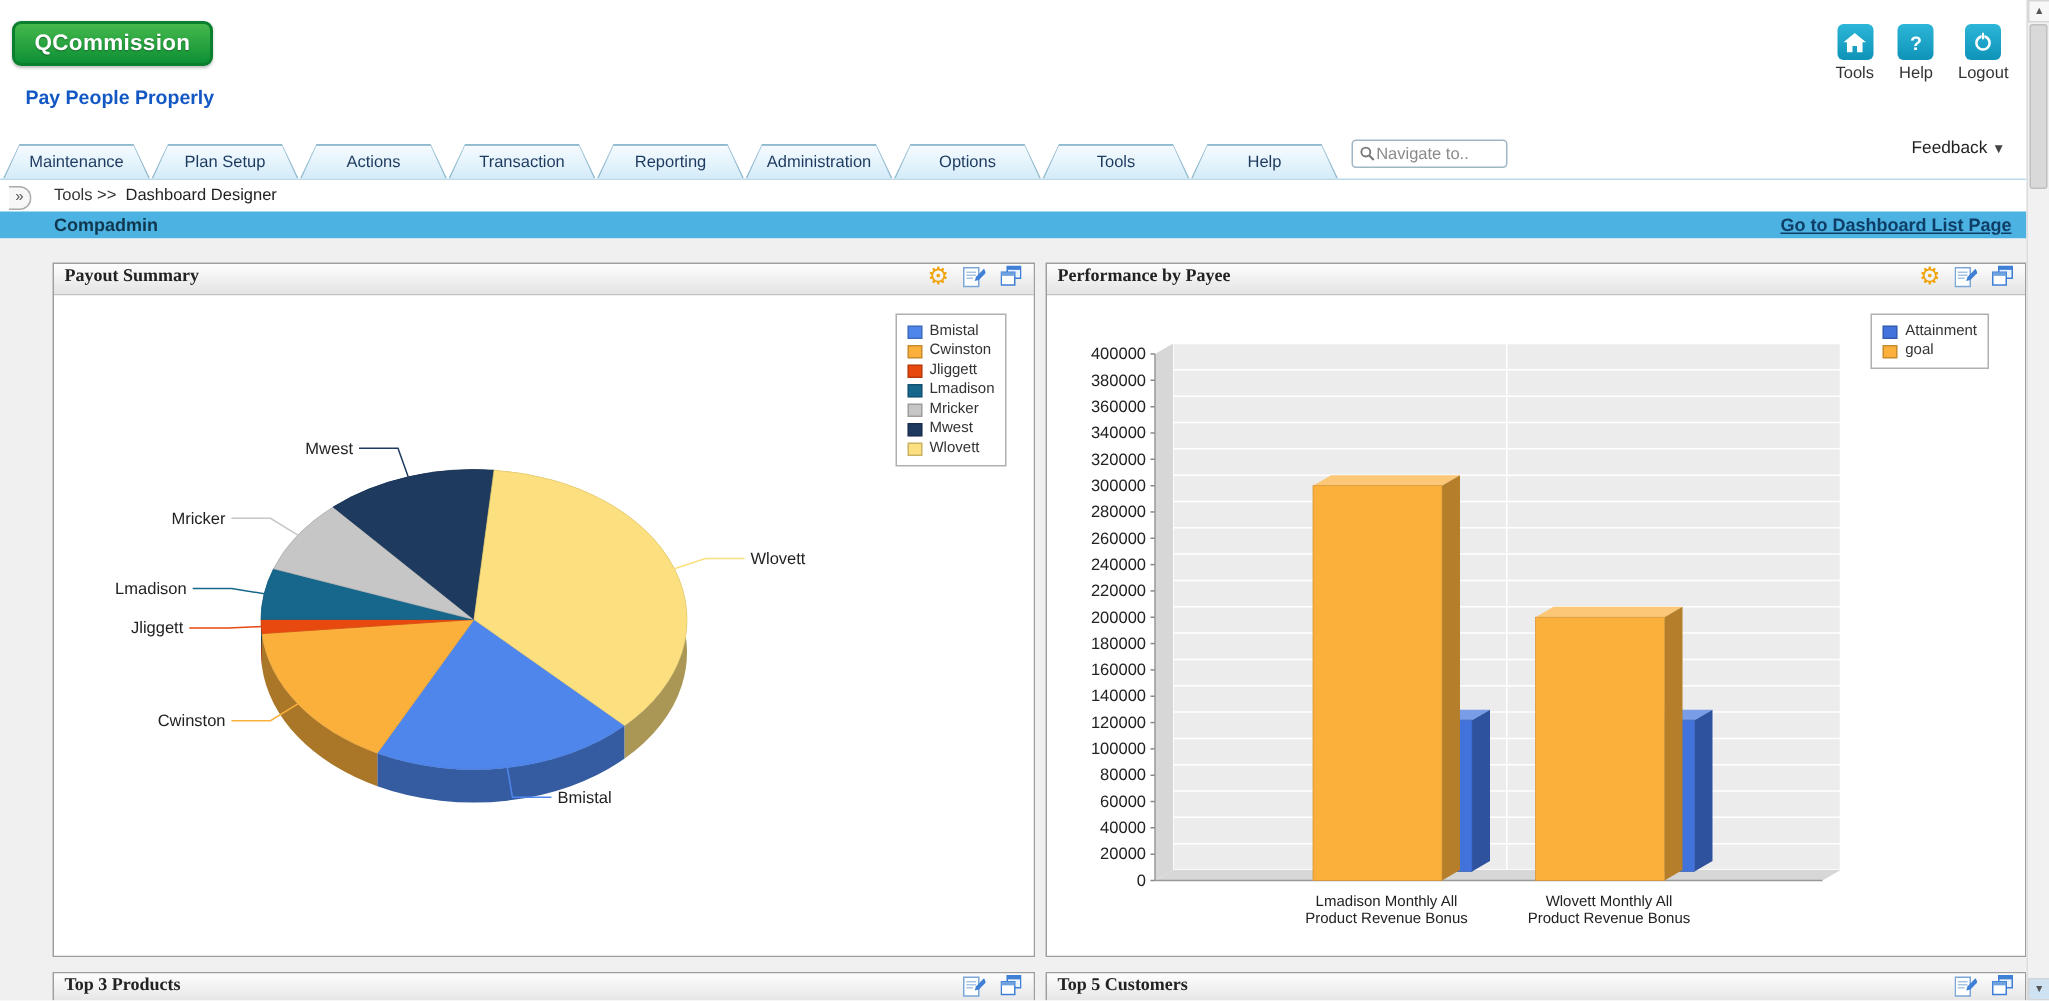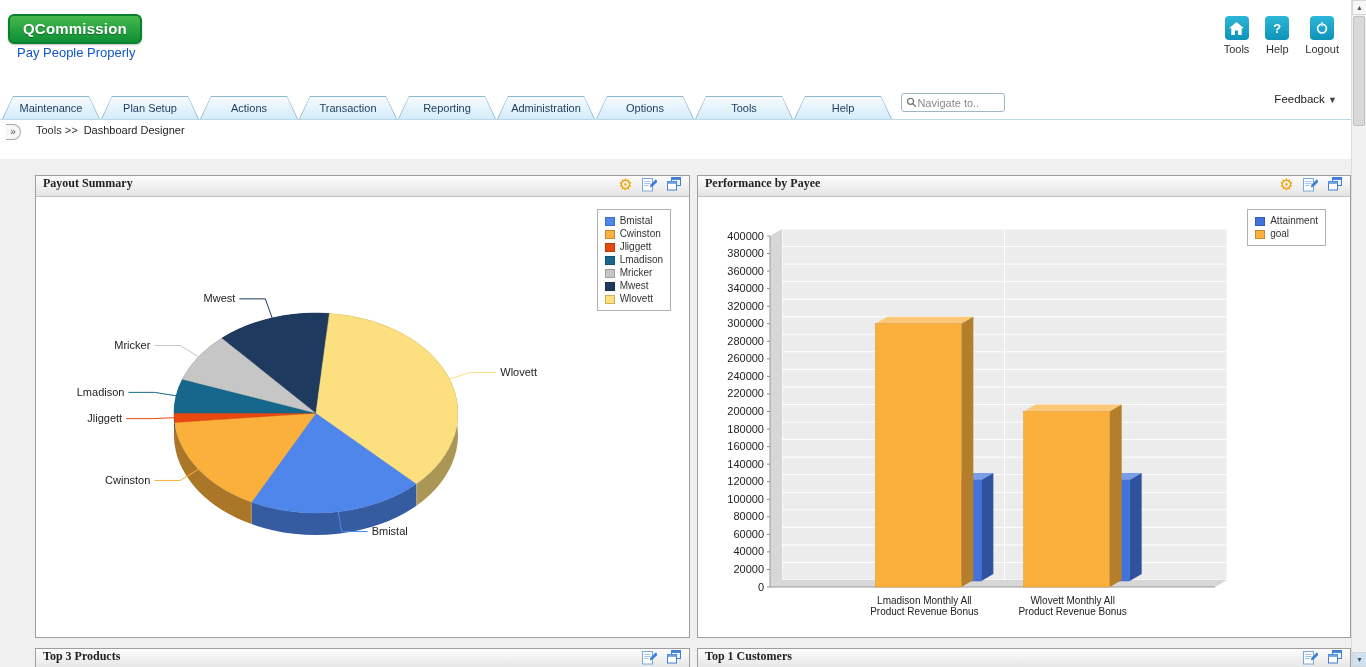--- a/index.html
+++ b/index.html
@@ -7,21 +7,21 @@
   body { font-family:"Liberation Sans", sans-serif; background:#fff; }
   .app { position:relative; width:1366px; height:667px; overflow:hidden; background:#fff; }
 
   
   .header { position:absolute; top:0; left:0; right:15px; height:93px; background:#fff; }
   .logo { position:absolute; left:8px; top:14px; background:linear-gradient(180deg,#46b84c,#0d9035);
           border:2px solid #0a7f2e; border-radius:6px; padding:4px 13px; cursor:pointer;
           box-shadow:0 1px 2px rgba(0,0,0,.25); }
   .logo span { color:#fff; font-weight:bold; font-size:15px; letter-spacing:.2px;
                text-shadow:0 1px 1px rgba(0,0,0,.35); }
-  .tagline { position:absolute; left:17px; top:45px; color:#1257c4; font-weight:normal; font-size:13px; }
+  .tagline { position:absolute; left:17px; top:57px; color:#1257c4; font-weight:bold; font-size:13px; }
   .quick-links { position:absolute; right:12px; top:16px; display:flex; gap:16px; }
   .ql { display:flex; flex-direction:column; align-items:center; cursor:pointer; }
   .ql-tile { width:24px; height:24px; border-radius:4px; background:linear-gradient(180deg,#2cb6d8,#0f93b8);
              display:flex; align-items:center; justify-content:center; }
   .ql-label { font-size:11px; color:#333; margin-top:3px; }
 
   
   .tabs-row { position:absolute; top:93px; left:0; right:15px; height:27px; background:#fff;
               border-bottom:1px solid #bcd9ea; display:flex; padding-left:2px; }
   .tabs { display:flex; align-items:flex-end; height:100%; }
@@ -172,20 +172,24 @@
   </div>
 
   <div class="crumb-row">
     <span class="collapse">»</span>
     <span class="crumb-text">
       <span>Tools &gt;&gt;</span>
       <a class="crumb-link">Dashboard Designer</a>
     </span>
   </div>
 
+  <div class="title-bar">
+    <span class="tb-title">Compadmin</span>
+    <a class="tb-link">Go to Dashboard List Page</a>
+  </div>
 
   <div class="content">
 
     <div class="panel" id="panel-0">
       <div class="panel-header">
         <span class="panel-title">Payout Summary</span>
         <span class="panel-icons">
             <span class="panel-icon">
               <span class="gear-glyph">⚙</span>
             </span>
@@ -419,21 +423,21 @@
                 <rect x="0.5" y="4.5" width="9" height="8.5" fill="#fff" stroke="#3f7fd6"></rect>
                 <rect x="0.5" y="4.5" width="9" height="2.4" fill="#6fa3e0"></rect>
               </svg>
             </span>
           </span>
       </div>
     </div>
 
     <div class="panel" id="panel-3">
       <div class="panel-header">
-        <span class="panel-title">Top 1 Customers</span>
+        <span class="panel-title">Top 5 Customers</span>
         <span class="panel-icons">
             <span class="panel-icon">
               <svg width="15" height="15" viewBox="0 0 15 15">
                 <rect x="0.5" y="1.5" width="10" height="12.5" fill="#fff" stroke="#7aa7d8"></rect>
                 <path d="M2.2 4.5h6.5M2.2 6.5h6.5M2.2 8.5h4.5" stroke="#a8c4e4" stroke-width="1"></path>
                 <path d="M14 2.2 L8.6 7.6 L7.8 10.4 L10.6 9.6 L15.4 4.8 Z" fill="#3f7fd6"></path>
               </svg>
             </span>
             <span class="panel-icon">
               <svg width="14" height="14" viewBox="0 0 14 14">

